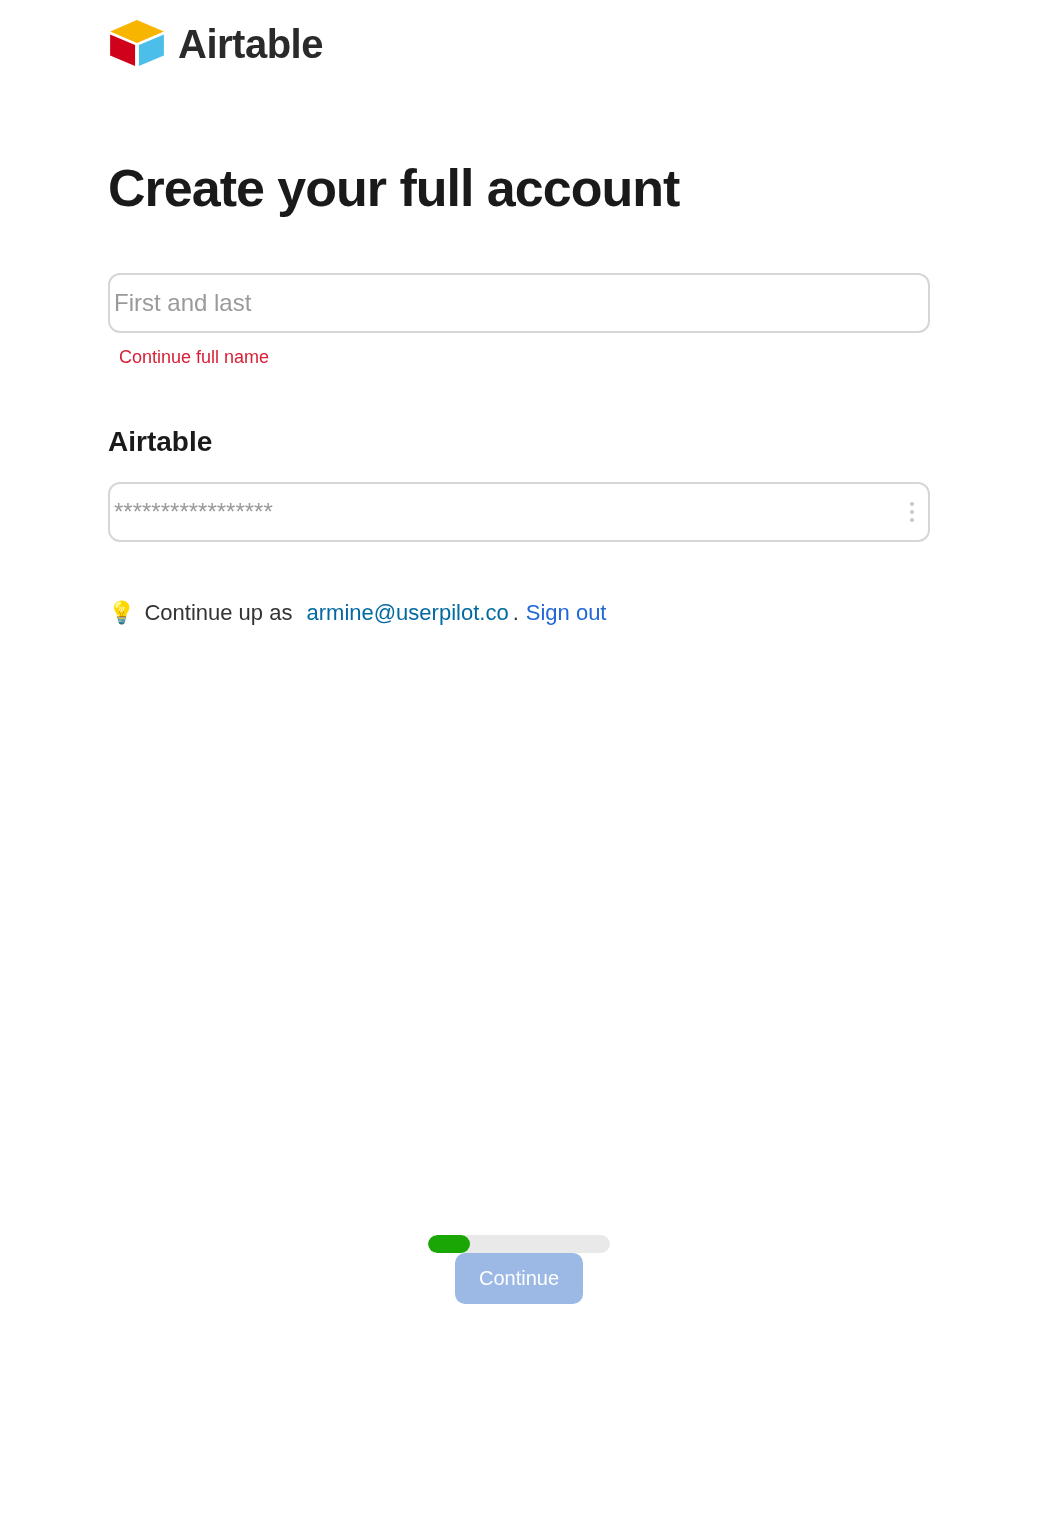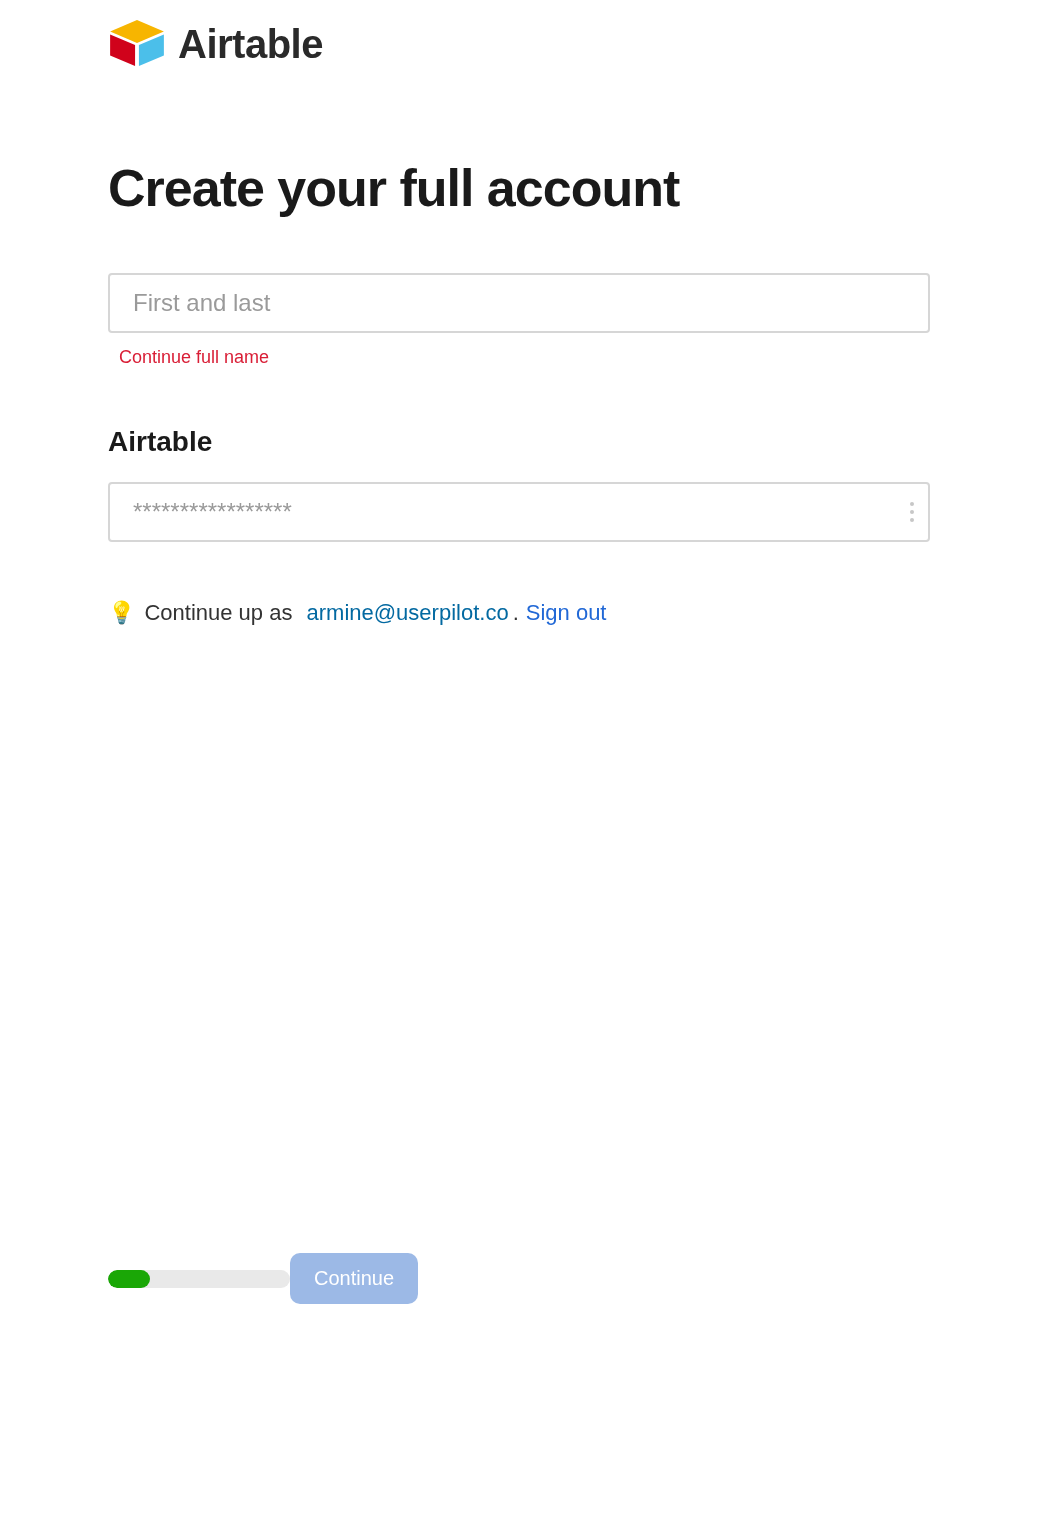--- a/index.html
+++ b/index.html
@@ -42,22 +42,22 @@
     .field-label {
       font-size: 28px;
       font-weight: 700;
       color: #1a1a1a;
       margin-bottom: 24px;
     }
     .field-input {
       width: 100%;
       height: 60px;
       border: 2px solid #d6d6d6;
-      border-radius: 4px;
-      padding: 0 23px;
+      border-radius: 12px;
+      padding: 0 4px;
       font-size: 24px;
       color: #333;
       background: #ffffff;
       outline: none;
     }
     .field-input::placeholder {
       color: #9a9a9a;
     }
     .error-text {
       font-size: 18px;
@@ -106,22 +106,23 @@
       color: #2168d6;
       cursor: pointer;
       margin-left: 3px;
     }
     .footer-bar {
       position: absolute;
       bottom: 220px;
       left: 108px;
       right: 108px;
       display: flex;
-      justify-content: flex-start;
+      justify-content: center;
       align-items: center;
+      flex-direction: column;
     }
     .progress-track {
       width: 182px;
       height: 18px;
       background: #e9e9e9;
       border-radius: 20px;
       overflow: hidden;
     }
     .progress-fill {
       height: 100%;

